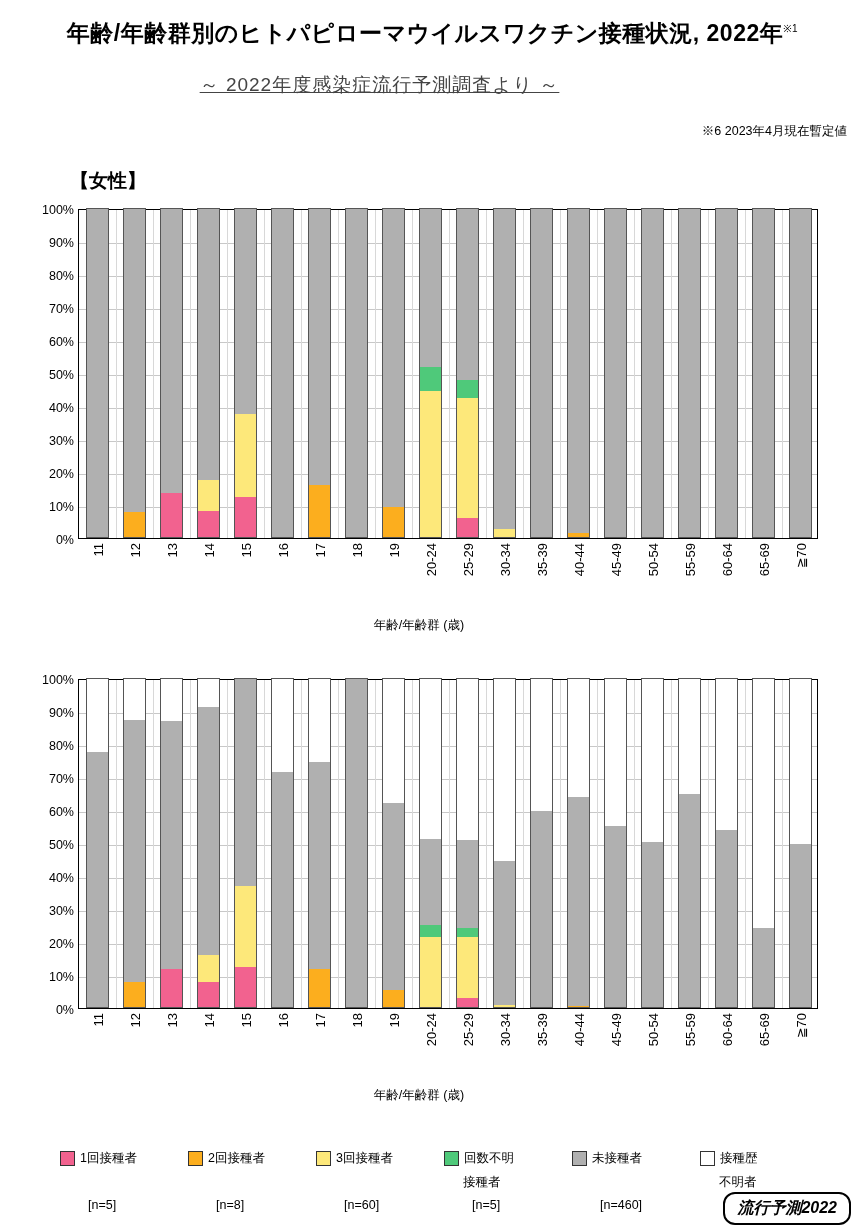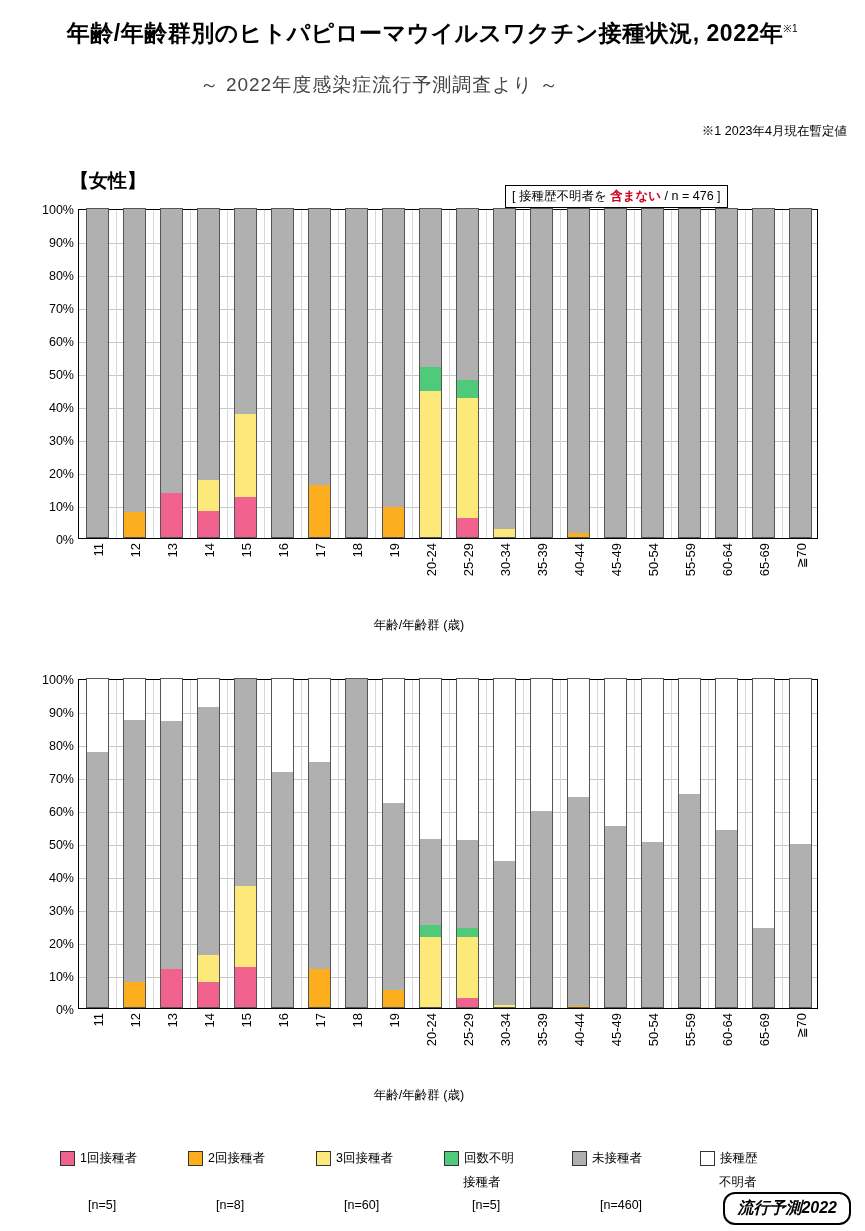--- a/index.html
+++ b/index.html
@@ -12,21 +12,21 @@
     overflow:hidden;
   }
   
   .title{
     position:absolute;left:0;top:18px;width:865px;text-align:center;
     font-size:23px;font-weight:bold;letter-spacing:.5px;
   }
   .title sup{font-size:10px;font-weight:normal;vertical-align:super;}
   .subtitle{
     position:absolute;left:0;top:72px;width:759px;text-align:center;
-    font-size:19px;color:#444;letter-spacing:1px;
+    font-size:19px;color:#444;letter-spacing:1px;text-decoration:underline;
   }
   .note{
     position:absolute;right:18px;top:123px;font-size:12.5px;color:#000;
   }
   .sex-label{
     position:absolute;left:70px;top:168px;font-size:19px;font-weight:bold;
   }
   
   .chart{position:absolute;}
   .chart-note{
@@ -63,25 +63,24 @@
     font-size:16px;font-weight:bold;font-style:italic;background:#fff;
   }
 </style>
 </head>
 <body>
 
 <div class="title">
   <span>年齢/年齢群別のヒトパピローマウイルスワクチン接種状況, 2022年</span><sup>※1</sup>
 </div>
 <div class="subtitle">～ 2022年度感染症流行予測調査より ～</div>
-<div class="note">※1  2023年4月現在暫定値</div>
+<div class="note">※6  2023年4月現在暫定値</div>
 <div class="sex-label">【女性】</div>
 
 <div id="chart-upper" class="chart" style="left:0;top:185px;width:865px;height:430px;">
-    <div class="chart-note" style="left: 505px; top: 0px;"><span>[ 接種歴不明者を </span><b>含まない</b><span> / n = 476 ]</span></div>
     <div class="plot" style="left: 78px; top: 24px; width: 740px; height: 330px;">
       <div class="axis-label" style="top: 330px;">0%</div>
       <div class="gridline" style="top: 297px;"></div>
       <div class="axis-label" style="top: 297px;">10%</div>
       <div class="gridline" style="top: 264px;"></div>
       <div class="axis-label" style="top: 264px;">20%</div>
       <div class="gridline" style="top: 231px;"></div>
       <div class="axis-label" style="top: 231px;">30%</div>
       <div class="gridline" style="top: 198px;"></div>
       <div class="axis-label" style="top: 198px;">40%</div>

